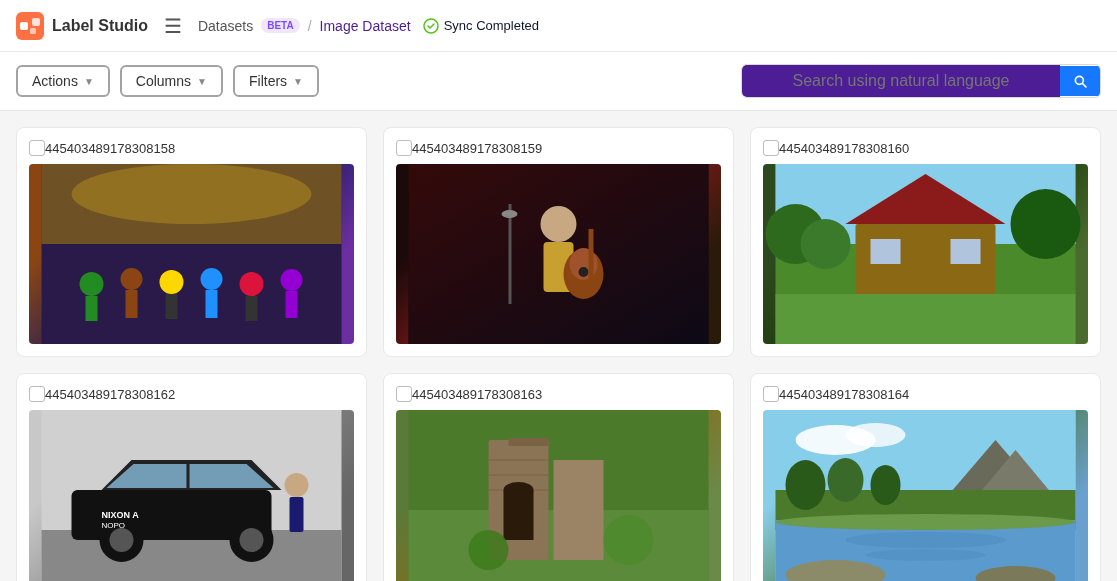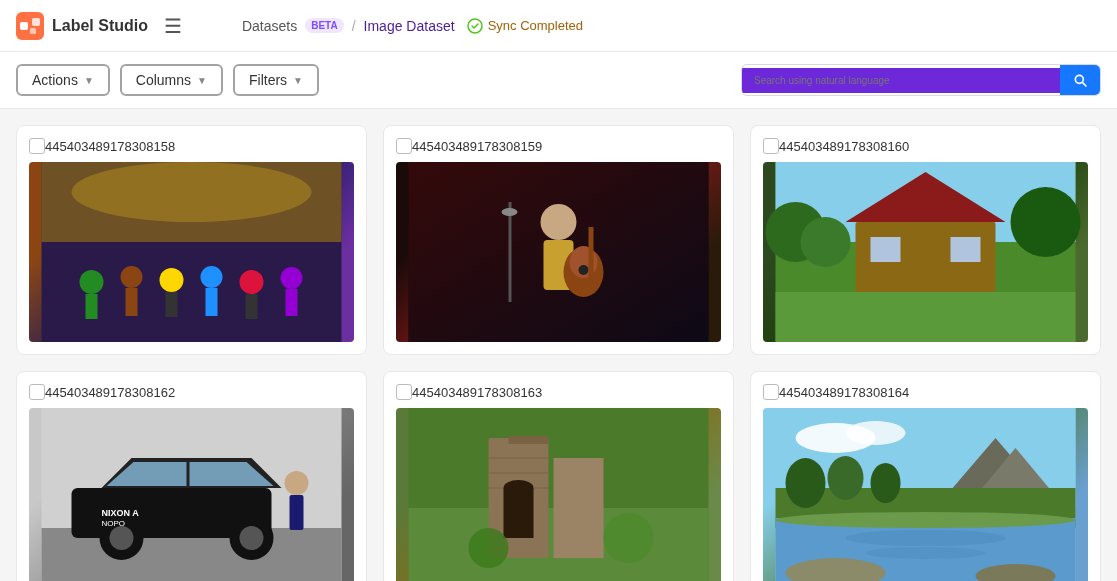--- a/index.html
+++ b/index.html
@@ -32,21 +32,20 @@
       color: #555;
       cursor: pointer;
       padding: 4px;
     }
     .breadcrumb {
       display: flex;
       align-items: center;
       gap: 8px;
       color: #555;
       font-size: 14px;
-      margin-left: 44px;
     }
     .breadcrumb-datasets {
       color: #555;
     }
     .breadcrumb-beta {
       background: #f0e6ff;
       color: #7c4dff;
       font-size: 10px;
       font-weight: 600;
       padding: 2px 6px;
@@ -56,21 +55,21 @@
       color: #aaa;
     }
     .breadcrumb-current {
       color: #4c1d95;
       font-weight: 500;
     }
     .sync-status {
       display: flex;
       align-items: center;
       gap: 5px;
-      color: #a16207;
+      color: #0f172a;
       font-size: 13px;
     }
     .sync-icon {
       width: 16px;
       height: 16px;
       color: #52c41a;
     }
 
     
     .toolbar {
@@ -103,24 +102,25 @@
       margin-left: auto;
       border: 1px solid #d9d9d9;
       border-radius: 6px;
       overflow: hidden;
       width: 360px;
     }
     .search-input {
       border: none;
       outline: none;
       padding: 7px 12px;
-      font-size: 10px;
+      font-size: 16px;
       color: #aaa;
       flex: 1;
-      background: #6d28d9;
+      background: #4c1d95;
+      text-align: center;
     }
     .search-btn {
       background: #1677ff;
       border: none;
       padding: 7px 12px;
       cursor: pointer;
       display: flex;
       align-items: center;
       justify-content: center;
     }

